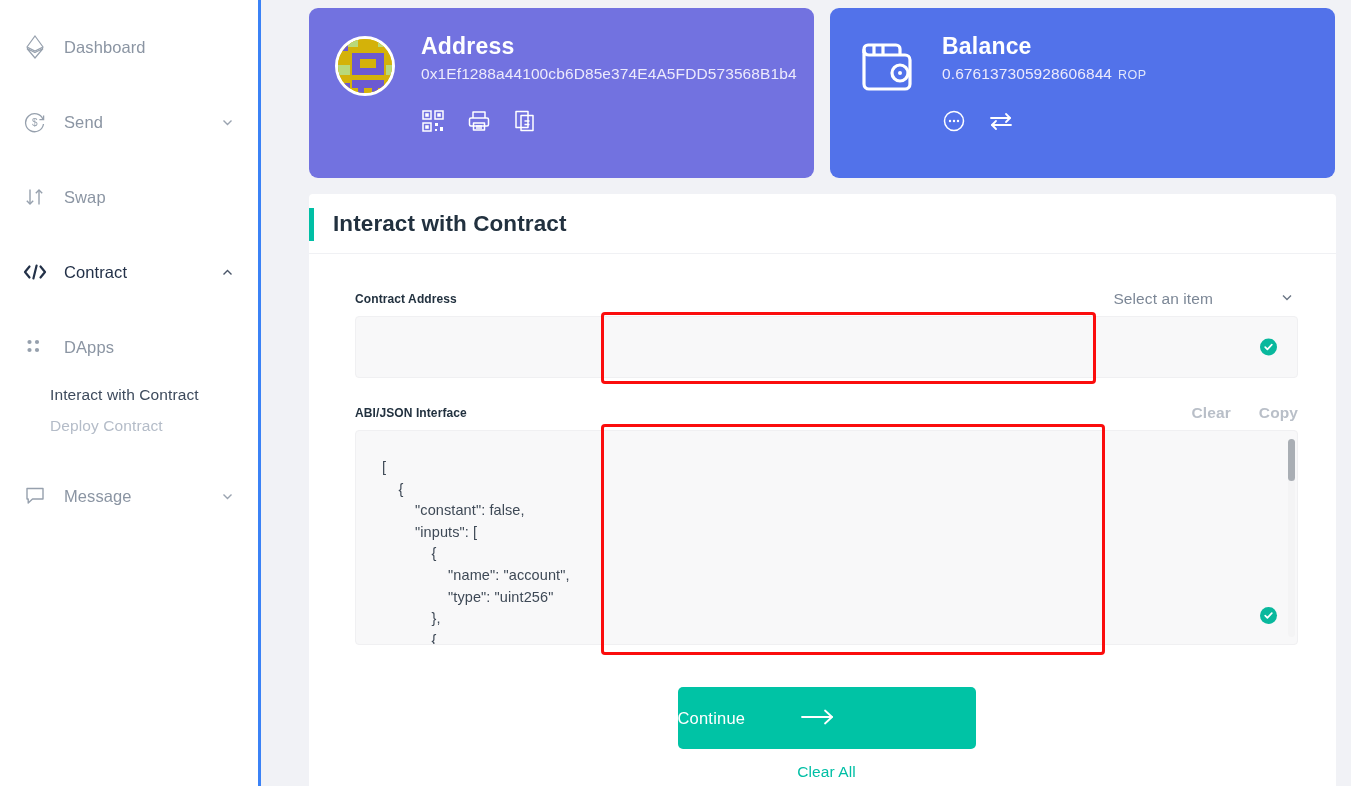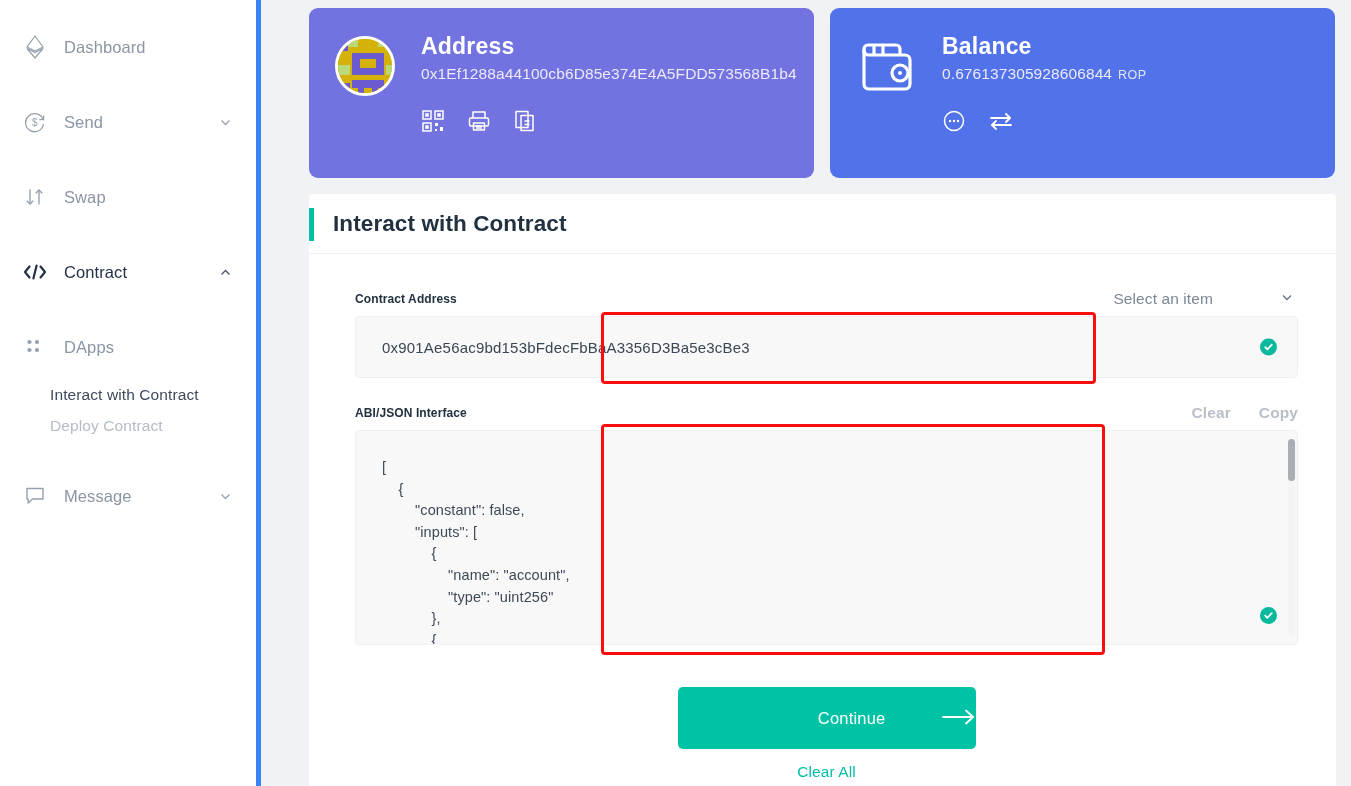--- a/index.html
+++ b/index.html
@@ -9,21 +9,21 @@
     background: #f1f2f6;
     font-family: "Liberation Sans", sans-serif;
     -webkit-font-smoothing: antialiased;
   }
   .app { display: flex; width: 1351px; height: 786px; }
 
   
   .sidebar {
     width: 261px; min-width: 261px; height: 786px;
     background: #ffffff;
-    border-right: 5px solid #3b82f6;
+    border-right: 3px solid #3b82f6;
     padding-top: 22px;
     position: relative;
   }
   .nav-item {
     display: flex; align-items: center;
     height: 50px;
     padding: 0 24px 0 18px;
     cursor: pointer;
     margin-bottom: 25px;
   }
@@ -204,21 +204,21 @@
 
   .submit-wrap {
     display: flex; flex-direction: column; align-items: center;
     margin-top: 42px;
   }
   .continue-btn {
     width: 298px; height: 62px;
     background: #00c3a5;
     border: none; border-radius: 5px;
     color: #fff; cursor: pointer;
-    display: flex; align-items: center; justify-content: flex-end;
+    display: flex; align-items: center; justify-content: flex-start;
     gap: 56px;
     font-family: "Liberation Sans", sans-serif;
   }
   .continue-btn .btn-label { font-size: 16.5px; letter-spacing: .2px; }
   .clear-all {
     margin-top: 14px;
     font-size: 15.5px;
     color: #00bfa5;
     cursor: pointer;
     letter-spacing: .1px;
@@ -439,21 +439,20 @@
             <span class="select-value">Select an item</span>
             <span>
               <svg width="14" height="14" viewBox="0 0 14 14" fill="none" stroke="#6b7685" stroke-width="1.4">
                   <path d="M3 5.5 L7 9.5 L11 5.5"></path>
                 </svg>
             </span>
           </div>
         </div>
 
         <div class="input-shell">
-          <input class="input-text" type="text" value="0x901Ae56ac9bd153bFdecFbBaA3356D3Ba5e3cBe3" style="">
           <span class="ok-badge">
             <svg width="11" height="11" viewBox="0 0 11 11" fill="none" stroke="#ffffff" stroke-width="1.7" stroke-linecap="round" stroke-linejoin="round">
                 <path d="M2.2 5.6 L4.4 7.8 L8.8 3.2"></path>
               </svg>
           </span>
         </div>
 
         <div class="abi-row">
           <div class="field-row">
             <div class="field-label">ABI/JSON Interface</div>

